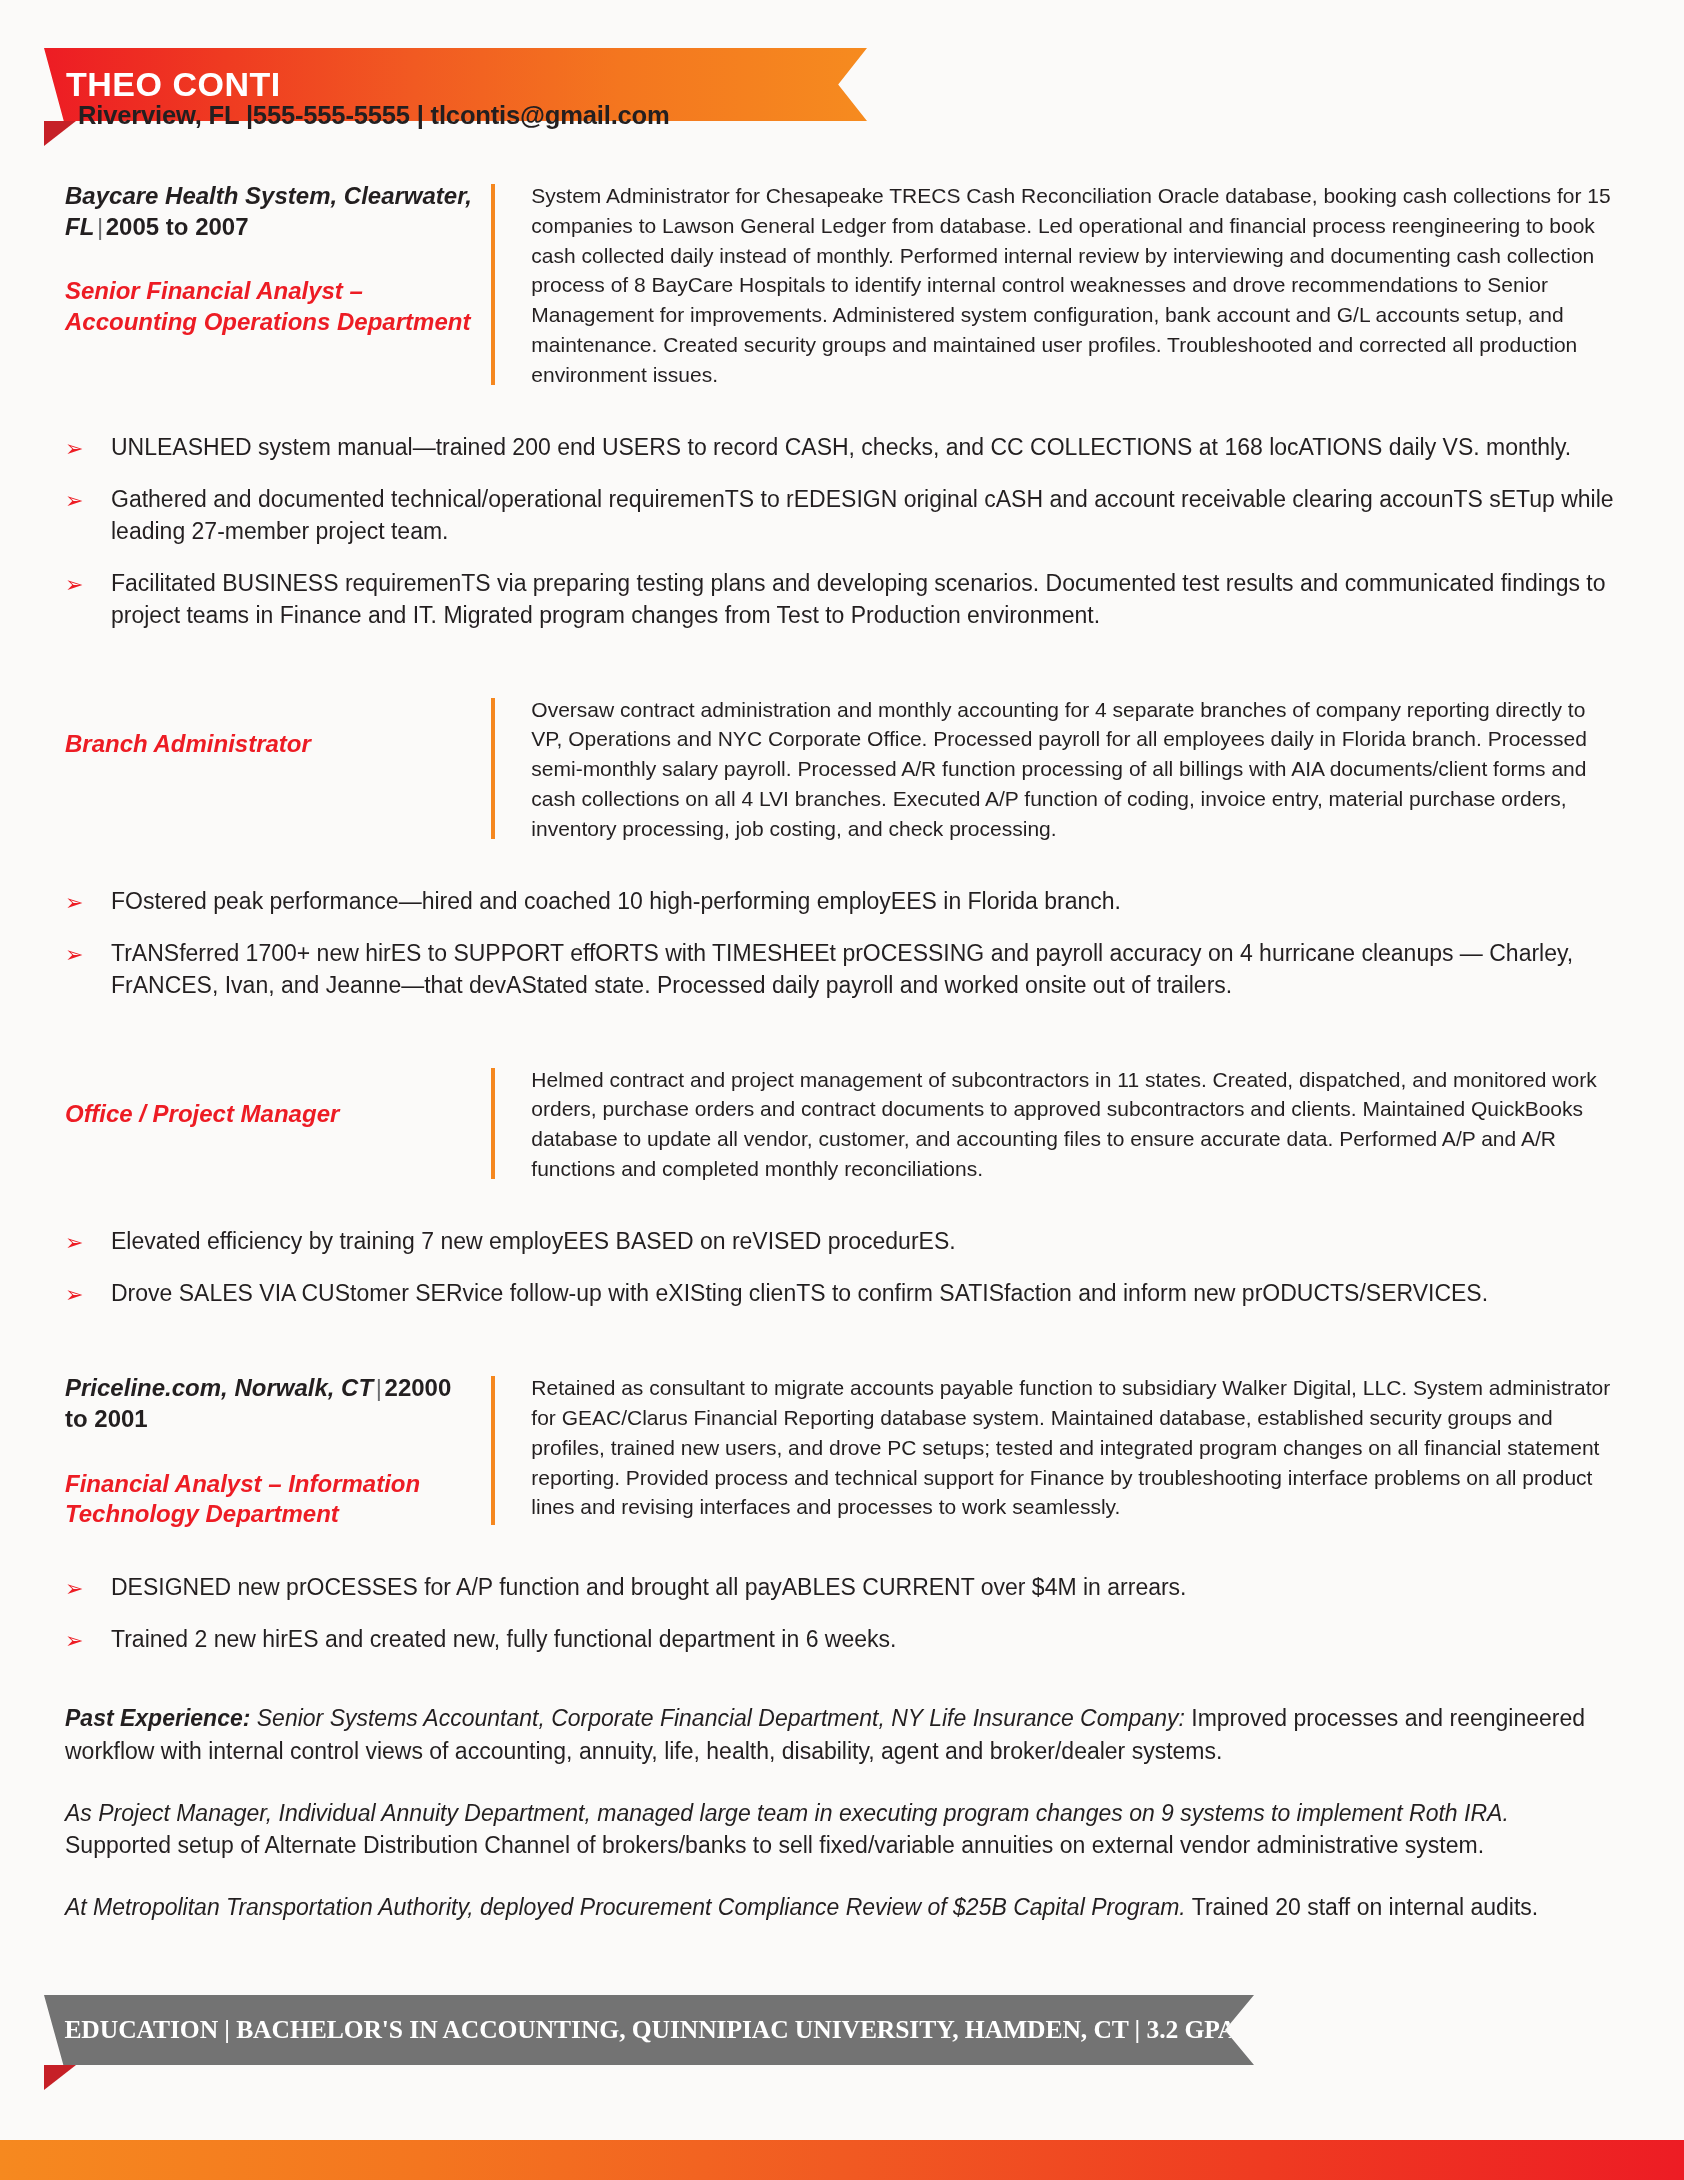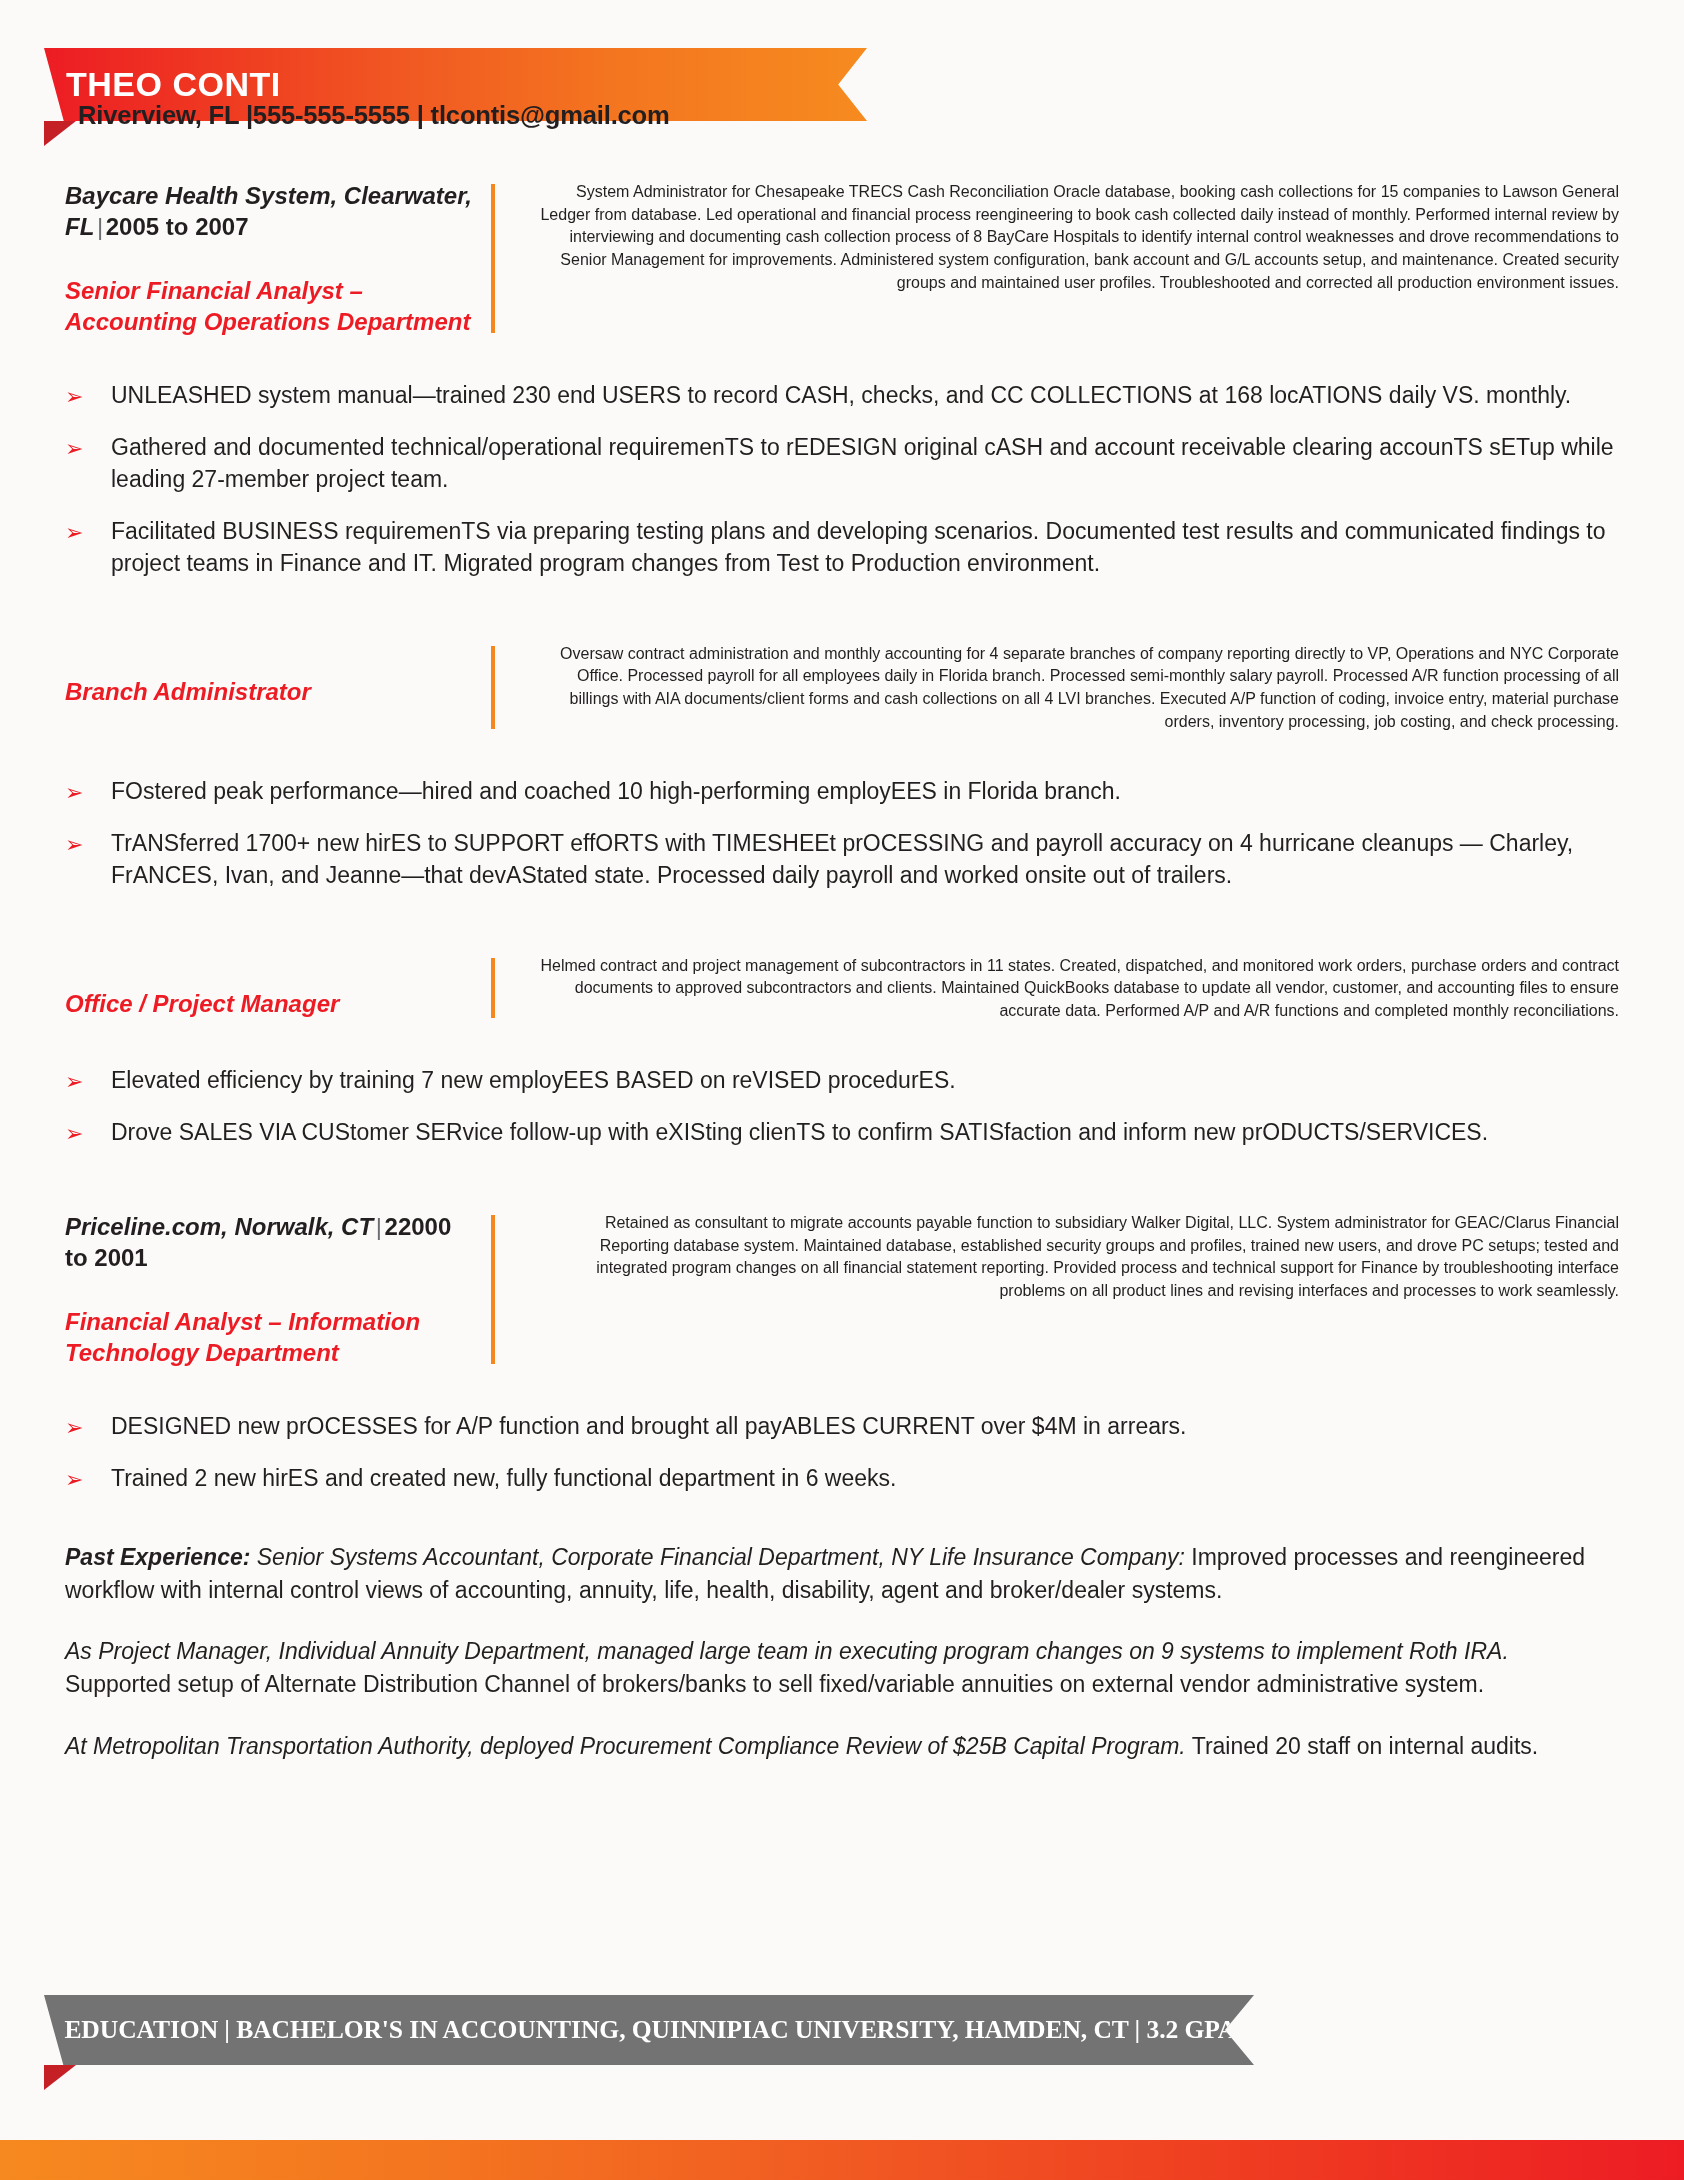--- a/index.html
+++ b/index.html
@@ -130,25 +130,25 @@
   }
   .jobtitle {
     font-size: 24px;
     line-height: 1.28;
     font-weight: bold;
     font-style: italic;
     color: #ed1c24;
     margin: 34px 0 0 0;
   }
   .jobdesc {
-    font-size: 16px;
+    font-size: 21px;
     line-height: 1.42;
     color: #231f20;
     margin: 0;
-    text-align: right;
+    text-align: left;
   }
 
   
   .bullets {
     list-style: none;
     margin: 0;
     padding: 0;
   }
   .bullet {
     position: relative;
@@ -262,21 +262,21 @@
         </div>
         <div class="job-divider"></div>
         <div class="job-right">
           <p class="jobdesc">System Administrator for Chesapeake TRECS Cash Reconciliation Oracle database, booking cash collections for 15 companies to Lawson General Ledger from database. Led operational and financial process reengineering to book cash collected daily instead of monthly. Performed internal review by interviewing and documenting cash collection process of 8 BayCare Hospitals to identify internal control weaknesses and drove recommendations to Senior Management for improvements. Administered system configuration, bank account and G/L accounts setup, and maintenance. Created security groups and maintained user profiles. Troubleshooted and corrected all production environment issues.</p>
         </div>
       </div>
       <div class="spacer-sm"></div>
       <ul class="bullets">
         <li class="bullet">
           <span class="bullet-marker">➢</span>
-          <span class="bullet-text">UNLEASHED system manual—trained 230 end USERS to record CASH, checks, and CC COLLECTIONS at 168 locATIONS daily VS. monthly.</span>
+          <span class="bullet-text">UNLEASHED system manual—trained 200 end USERS to record CASH, checks, and CC COLLECTIONS at 168 locATIONS daily VS. monthly.</span>
         </li>
         <li class="bullet">
           <span class="bullet-marker">➢</span>
           <span class="bullet-text">Gathered and documented technical/operational requiremenTS to rEDESIGN original cASH and account receivable clearing accounTS sETup while leading 27-member project team.</span>
         </li>
         <li class="bullet">
           <span class="bullet-marker">➢</span>
           <span class="bullet-text">Facilitated BUSINESS requiremenTS via preparing testing plans and developing scenarios. Documented test results and communicated findings to project teams in Finance and IT. Migrated program changes from Test to Production environment.</span>
         </li>
       </ul>

